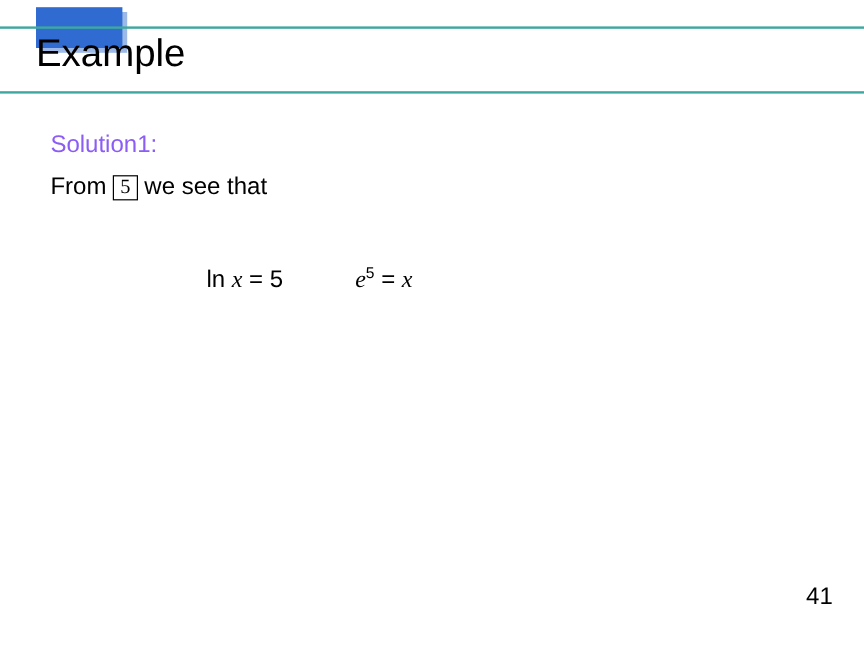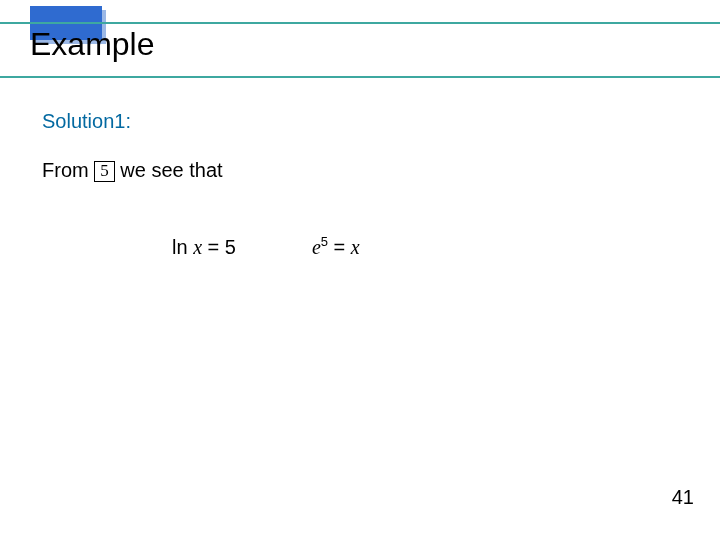--- a/index.html
+++ b/index.html
@@ -42,25 +42,25 @@
   }
   .body {
     position: absolute;
     top: 108px;
     left: 42px;
     right: 42px;
     font-size: 20px;
     line-height: 1.35;
   }
   .row-problem { margin-bottom: 32px; }
-  .row-solution-label { color: #0369a1; margin-bottom: 22px; }
+  .row-solution-label { color: #8b5cf6; margin-bottom: 8px; }
   .row-from { margin-bottom: 50px; }
   .row-eq {
     display: flex;
-    gap: 76px;
+    gap: 60px;
     padding-left: 130px;
     margin-bottom: 38px;
   }
   .ital { font-style: italic; font-family: "Times New Roman", Times, serif; }
   .boxref {
     display: inline-block;
     border: 1px solid #000;
     padding: 0 5px;
     font-family: "Times New Roman", Times, serif;
     font-size: 17px;

